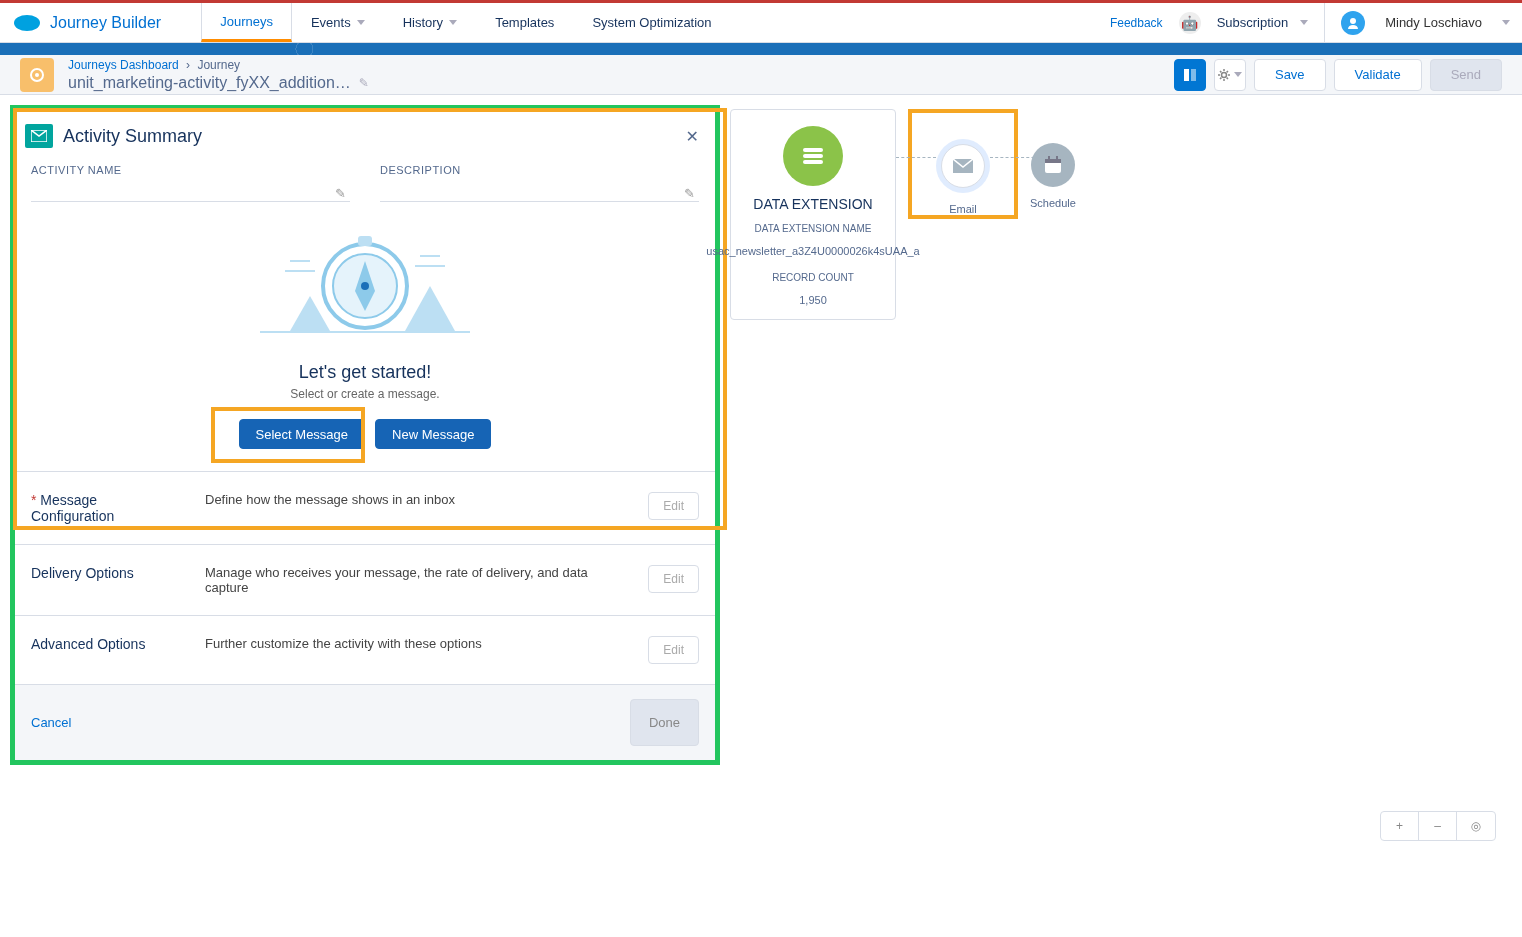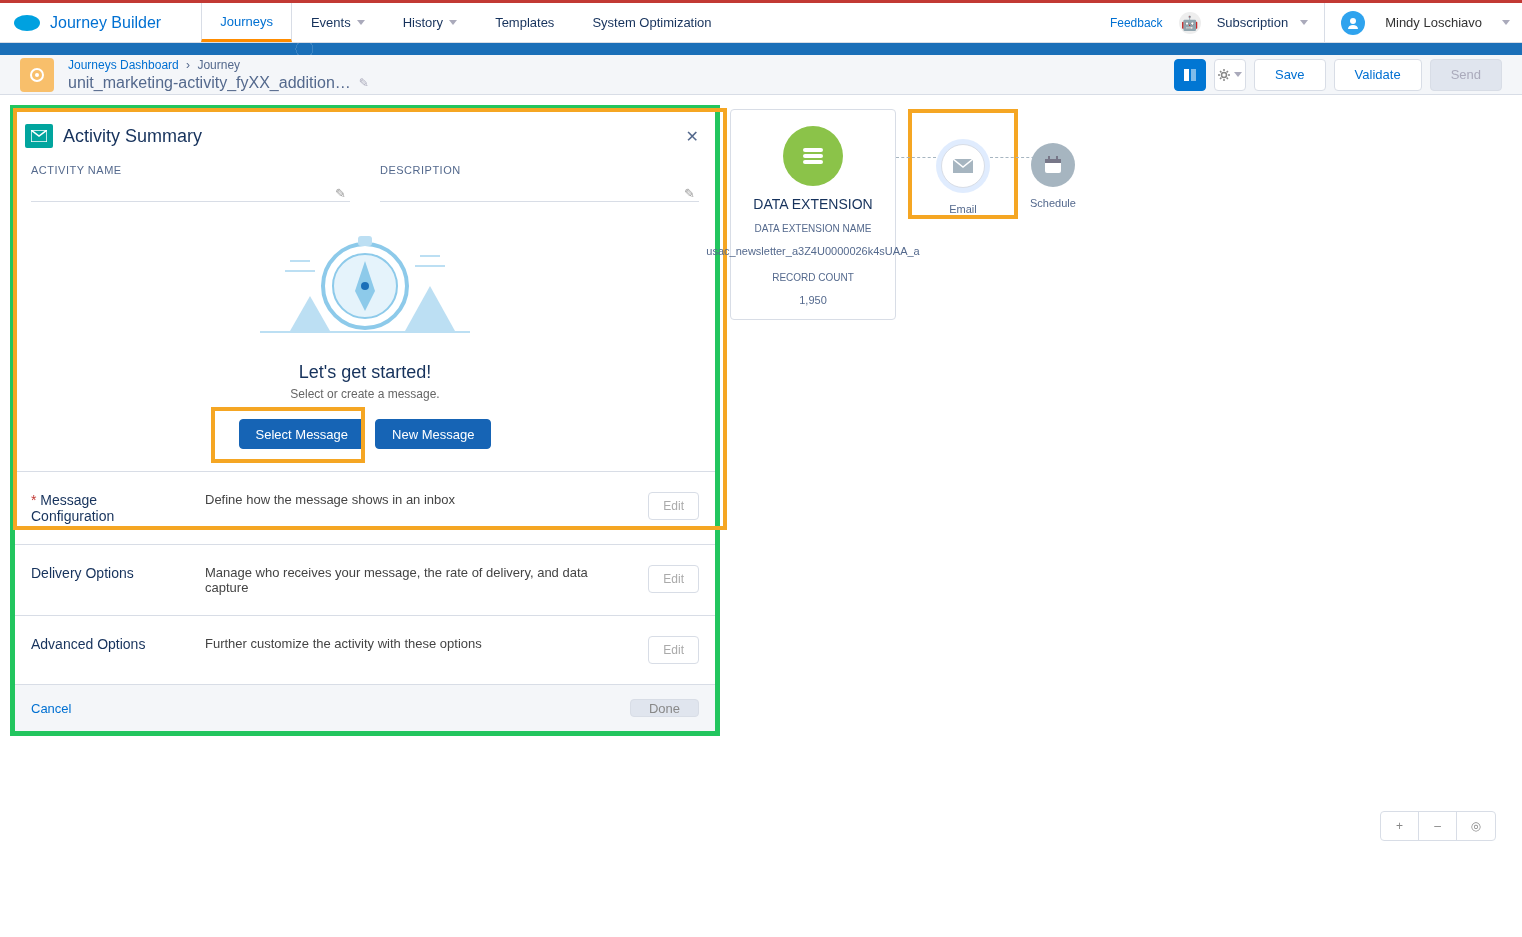--- a/index.html
+++ b/index.html
@@ -108,21 +108,21 @@
   .edit-btn {
     height: 28px; padding: 0 14px; border:1px solid #d8dde6; border-radius:4px;
     background:#fff; color:#aaa; font-size:12px; cursor:pointer;
   }
 
   .panel-footer {
     border-top: 1px solid #d8dde6; display:flex; align-items:center; padding: 14px 16px;
     background: #f4f6f9;
   }
   .cancel-link { color: #0070d2; font-size: 13px; cursor:pointer; }
-  .done-btn { margin-left:auto; background:#e0e5ee; color:#888; border:1px solid #d8dde6; height:18px; padding:0 18px; border-radius:4px; font-size:13px; cursor:default; }
+  .done-btn { margin-left:auto; background:#e0e5ee; color:#888; border:1px solid #d8dde6; height:47px; padding:0 18px; border-radius:4px; font-size:13px; cursor:default; }
 
   .canvas { flex:1; display:flex; align-items:flex-start; padding-top: 4px; gap: 40px; }
   .canvas-item { display:flex; flex-direction:column; align-items:center; position:relative; }
   .de-card {
     width: 166px; border:1px solid #d8dde6; border-radius:4px; background:#fff;
     display:flex; flex-direction:column; align-items:center; padding: 10px 8px;
   }
   .de-icon { width: 60px; height:60px; border-radius:50%; background:#8bc349; display:flex; align-items:center; justify-content:center; margin:6px 0; }
   .de-title { color:#16325c; font-size:14px; margin-top:4px; }
   .de-meta { font-size:10px; color:#54698d; margin-top:10px; text-align:center; line-height:1.4; }

